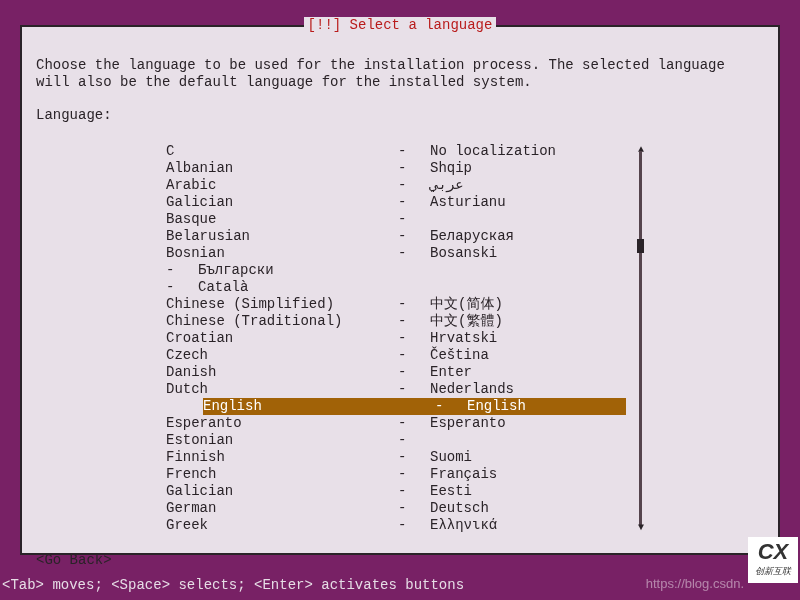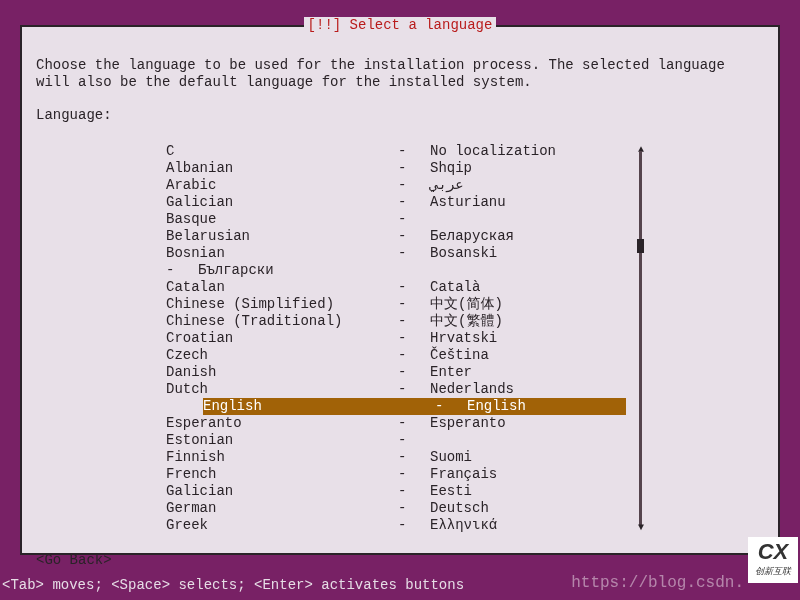--- a/index.html
+++ b/index.html
@@ -126,22 +126,22 @@
     padding-left: 2px;
     color: #e6dde6;
     font-size: 14px;
     white-space: pre;
   }
   .watermark {
     position: absolute;
     right: 56px;
     bottom: 8px;
     color: rgba(255,255,255,0.45);
-    font-family: Liberation Mono, monospace;
-    font-size: 16px;
+    font-family: Liberation Sans, sans-serif;
+    font-size: 13px;
     margin-top: 8px;
   }
   .brand {
     position: absolute;
     right: 2px;
     bottom: 17px;
     width: 50px;
     height: 46px;
     background: #ffffff;
     color: #333;
@@ -211,21 +211,20 @@
       <div class="row">
         <span class="name">Bosnian</span>
         <span class="sep">-   </span>
         <span class="native">Bosanski</span>
       </div>
       <div class="row">
         <span class="sep">-   </span>
         <span class="native">Български</span>
       </div>
       <div class="row">
-        <span class="name">Catalan</span>
         <span class="sep">-   </span>
         <span class="native">Català</span>
       </div>
       <div class="row">
         <span class="name">Chinese (Simplified)</span>
         <span class="sep">-   </span>
         <span class="native">中文(简体)</span>
       </div>
       <div class="row">
         <span class="name">Chinese (Traditional)</span>

